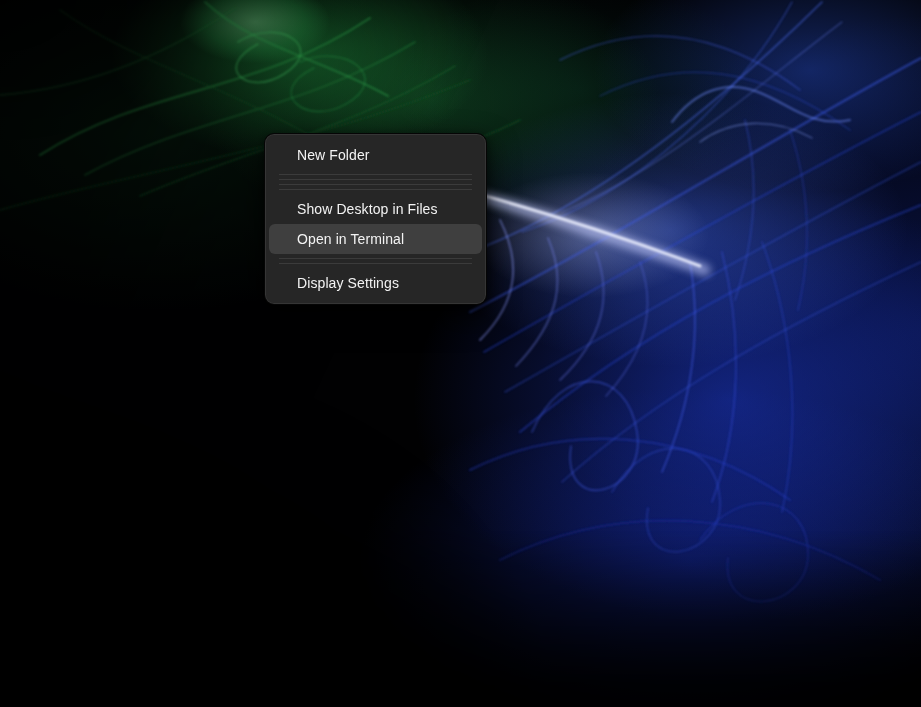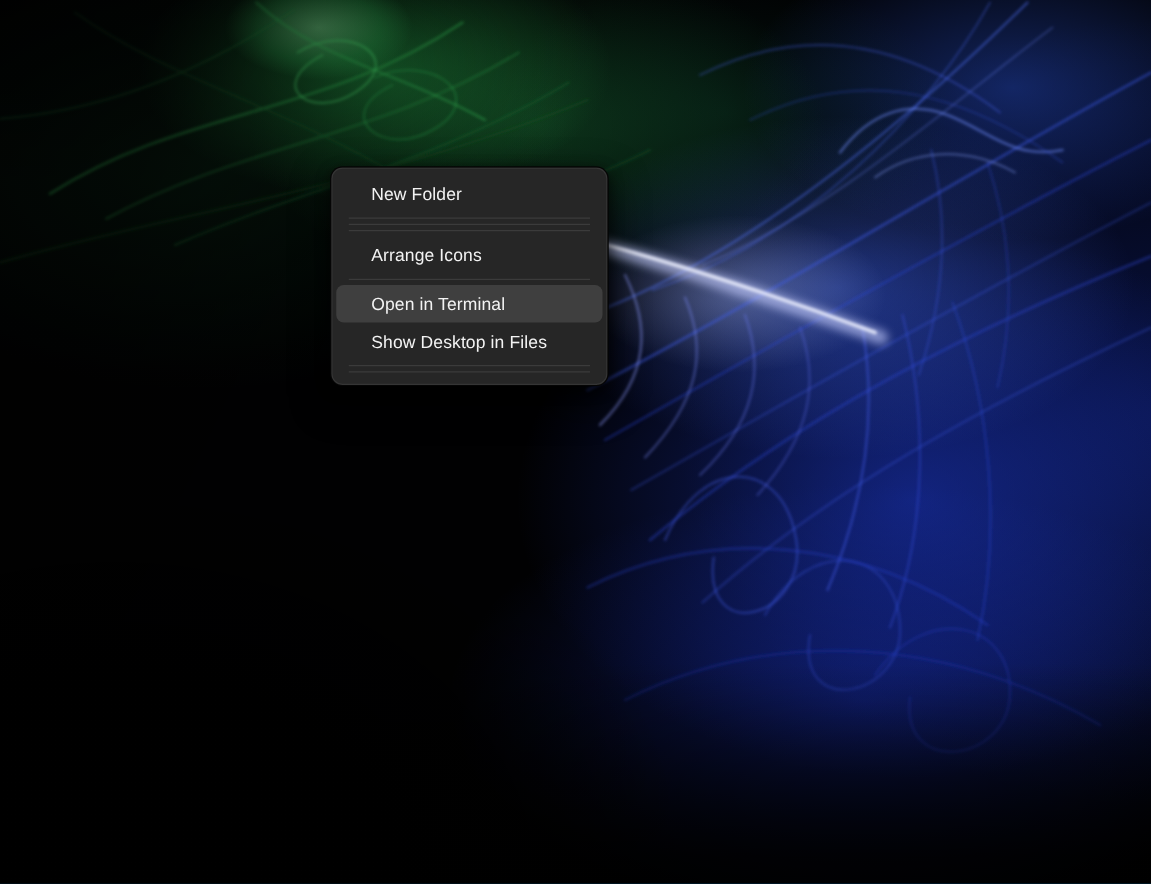--- a/index.html
+++ b/index.html
@@ -6,21 +6,21 @@
     margin: 0; padding: 0;
     width: 921px; height: 707px;
     overflow: hidden;
     background: #000;
     font-family: "Liberation Sans", "DejaVu Sans", sans-serif;
   }
   .desktop {
     position: relative;
     width: 921px; height: 707px;
     overflow: hidden;
-    background: #0369a1;
+    background: #e5e5e5;
   }
   
   .wallpaper {
     position: absolute; inset: 0;
     background:
       radial-gradient(ellipse 100px 55px at 255px 22px, rgba(140,240,160,0.50), rgba(60,200,100,0.28) 50%, rgba(0,0,0,0) 75%),
       radial-gradient(ellipse 270px 150px at 300px 55px, rgba(40,170,75,0.50), rgba(0,0,0,0) 70%),
       radial-gradient(ellipse 330px 190px at 430px 100px, rgba(30,125,60,0.38), rgba(0,0,0,0) 70%),
       radial-gradient(ellipse 430px 260px at 160px 130px, rgba(22,95,48,0.22), rgba(0,0,0,0) 70%),
       radial-gradient(ellipse 260px 160px at 580px 90px, rgba(18,110,85,0.16), rgba(0,0,0,0) 70%),
@@ -156,30 +156,30 @@
     <div class="menu-item">New Folder</div>
 
     <div class="separator"></div>
 
 
     <div class="separator"></div>
 
 
     <div class="separator"></div>
 
-    <div class="menu-item">Arrange Icons</div>
 
 
     <div class="separator"></div>
 
+    <div class="menu-item">Show Desktop in Files</div>
+
     <div class="menu-item highlighted">Open in Terminal</div>
-
-    <div class="menu-item">Show Desktop in Files</div>
 
     <div class="separator"></div>
 
 
     <div class="separator"></div>
 
 
+    <div class="menu-item">Display Settings</div>
 
   </div>
 </div>
 
 </body></html>

